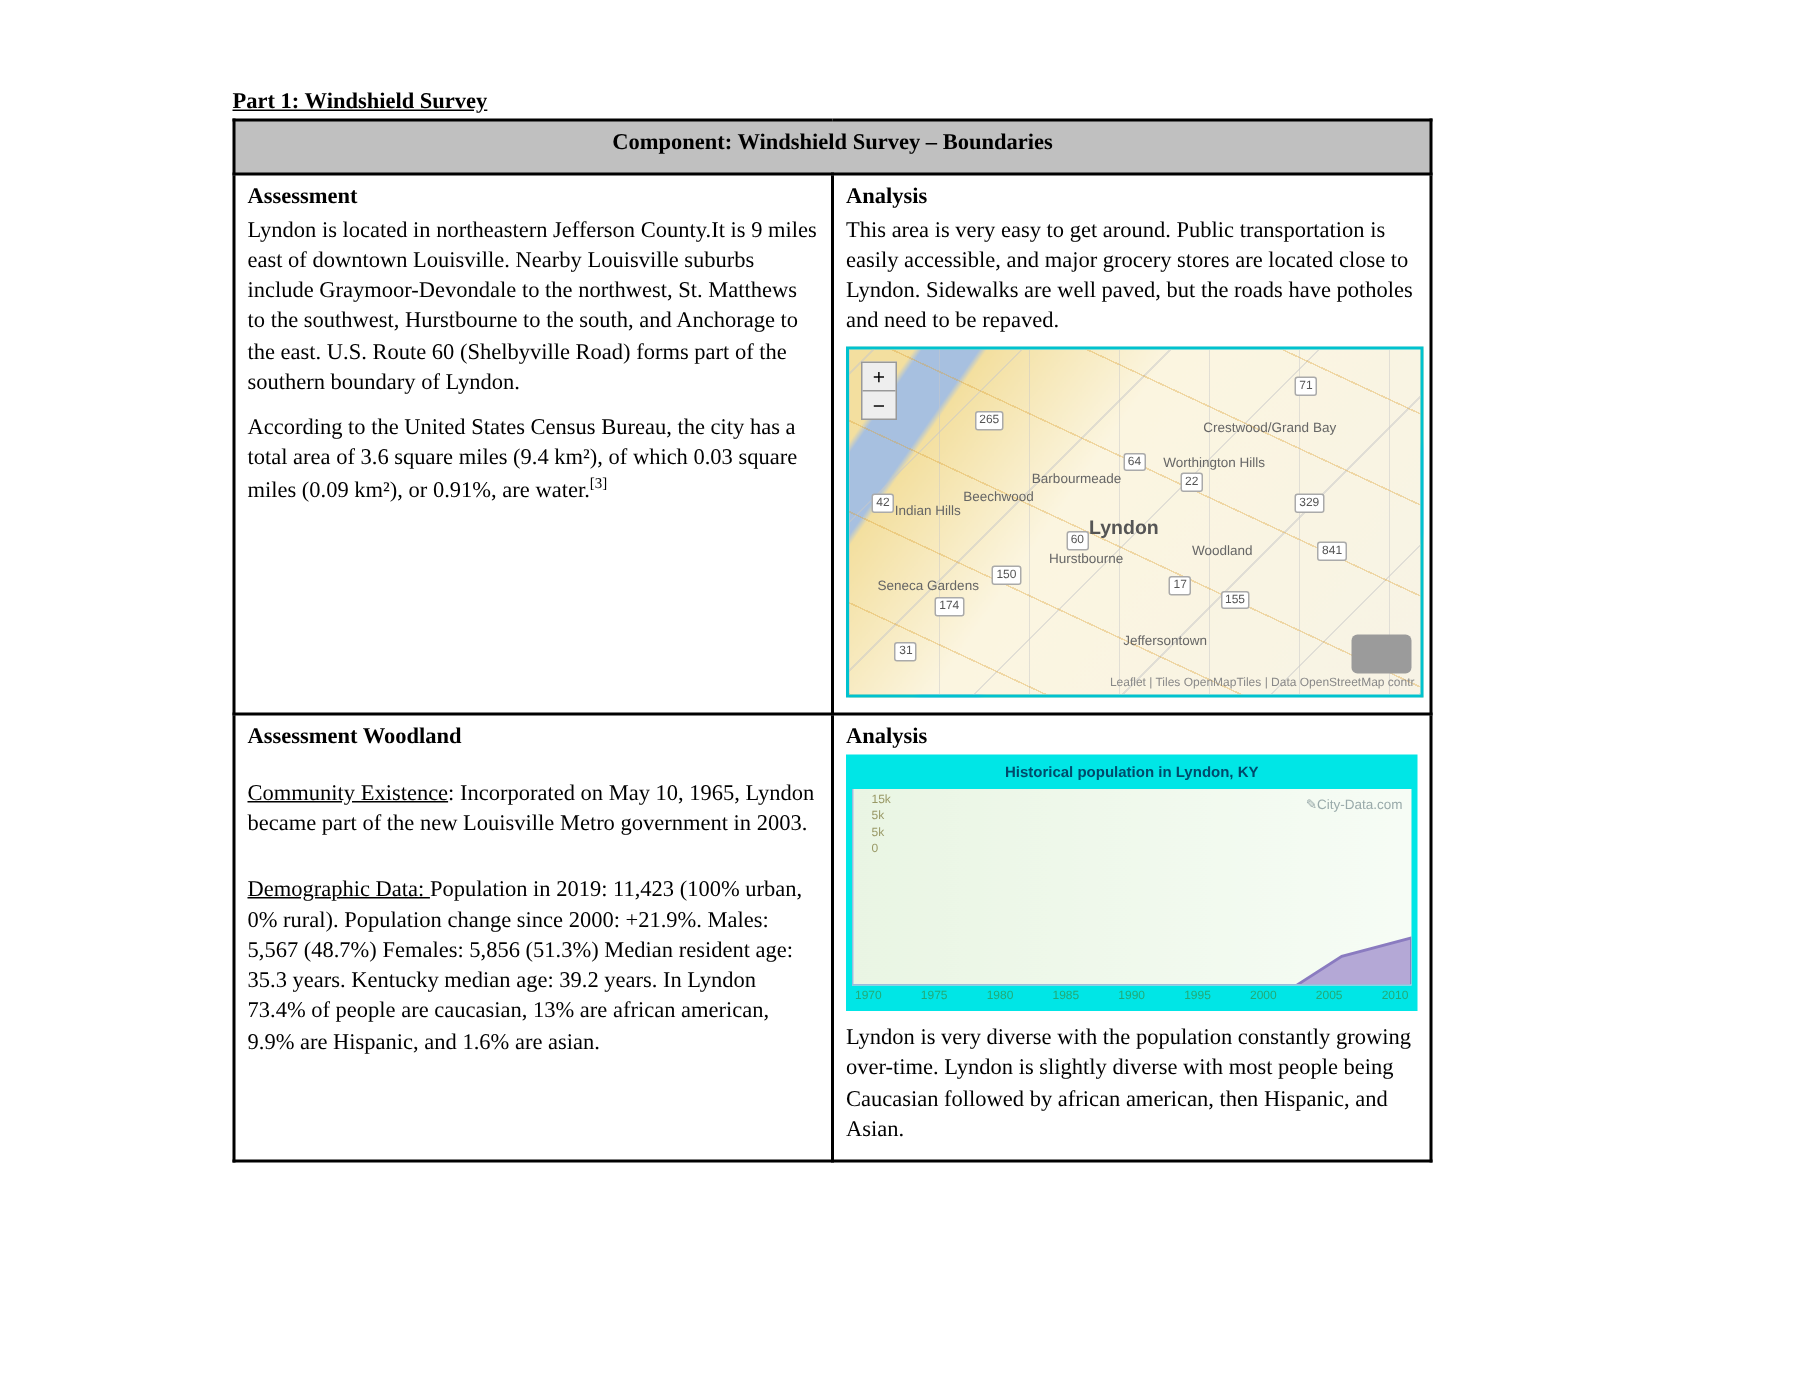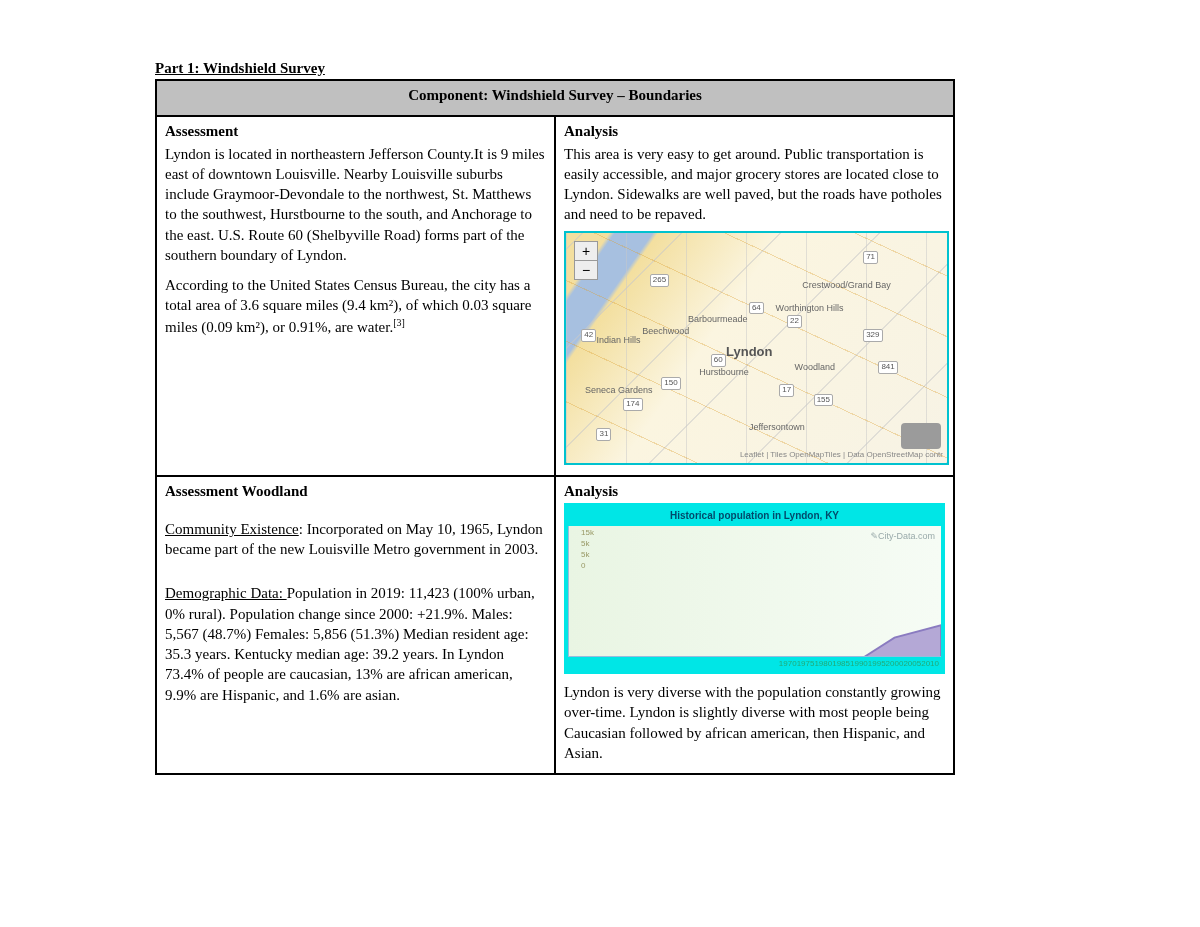--- a/index.html
+++ b/index.html
@@ -141,21 +141,21 @@
   }
   .chart-source {
     position: absolute;
     top: 4px; right: 6px;
     font-size: 9px;
     color: #9aa;
     margin-left: 48px;
   }
   .chart-xaxis {
     display: flex;
-    justify-content: flex-end;
+    justify-content: space-between;
     font-size: 8px;
     color: #2a7;
     padding: 2px 2px 0 2px;
   }
   .chart-yaxis {
     position: absolute;
     left: 2px; top: 0; bottom: 0;
     display: flex;
     flex-direction: column;
     justify-content: flex-start;

